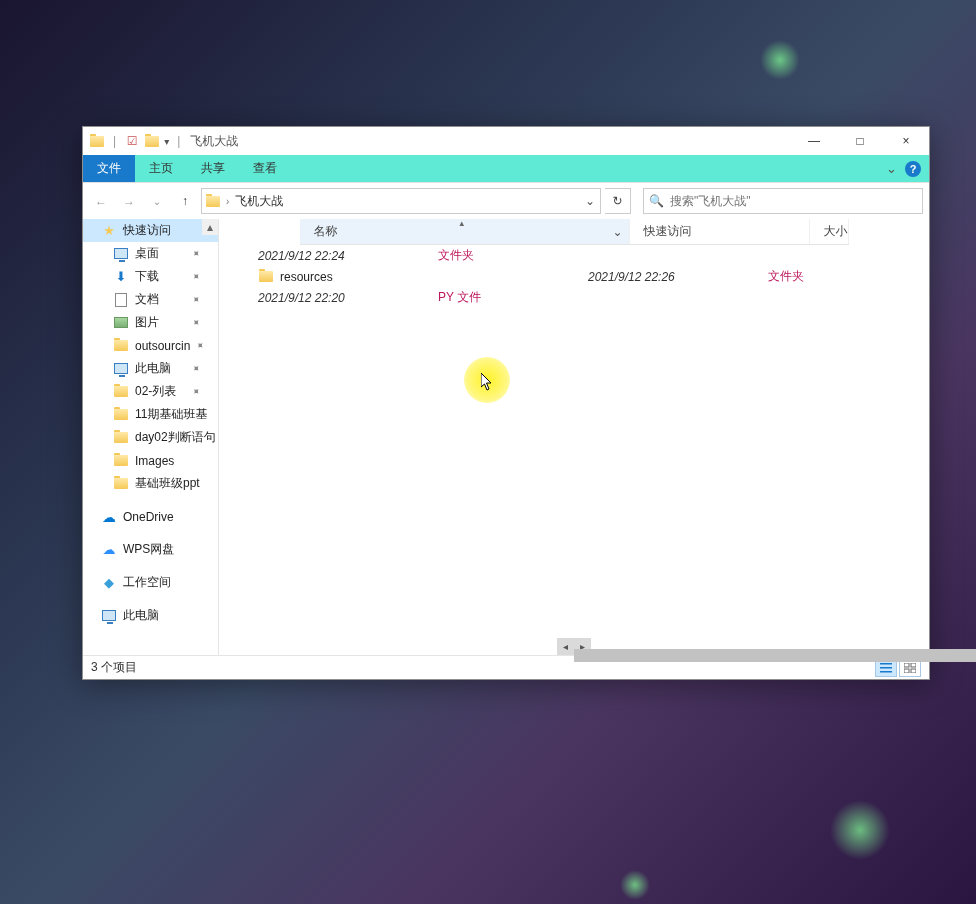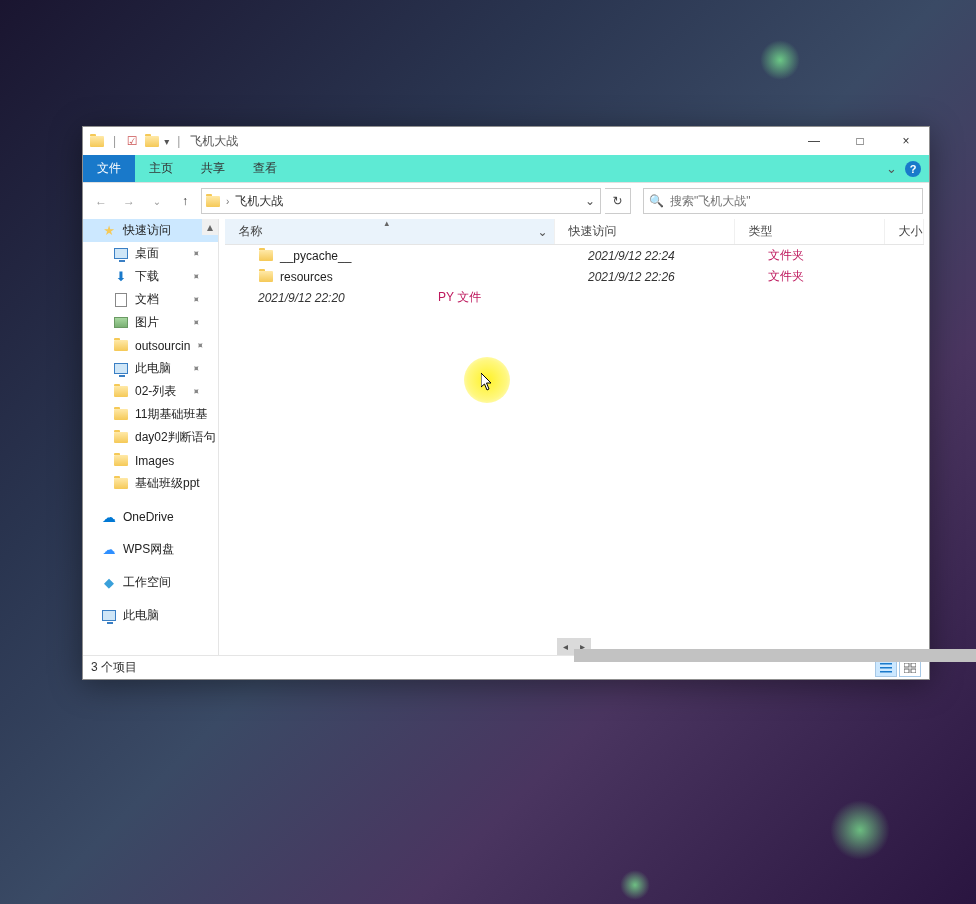--- a/index.html
+++ b/index.html
@@ -284,36 +284,27 @@
     <div class="listpane">
       <div class="col-headers">
         <div class="col-h col-name">
           <span>名称</span>
           <span class="sort-ind" style="position:absolute;left:160px;top:-1px;">▴</span>
           <span style="margin-left:auto;margin-right:6px;color:#555;">⌄</span>
         </div>
         <div class="col-h col-date">
           <span>快速访问</span>
         </div>
-        <div class="col-h col-type">
-          <span>类型</span>
-        </div>
         <div class="col-h col-size">
           <span>大小</span>
         </div>
       </div>
 
       <div class="file-rows">
         <div class="file-row">
-          <div class="cell-name">
-            <span class="file-ico">
-                <span class="folder-mini"></span>
-              </span>
-            <span>__pycache__</span>
-          </div>
           <div class="cell-date">2021/9/12 22:24</div>
           <div class="cell-type">文件夹</div>
         </div>
         <div class="file-row">
           <div class="cell-name">
             <span class="file-ico">
                 <span class="folder-mini"></span>
               </span>
             <span>resources</span>
           </div>

